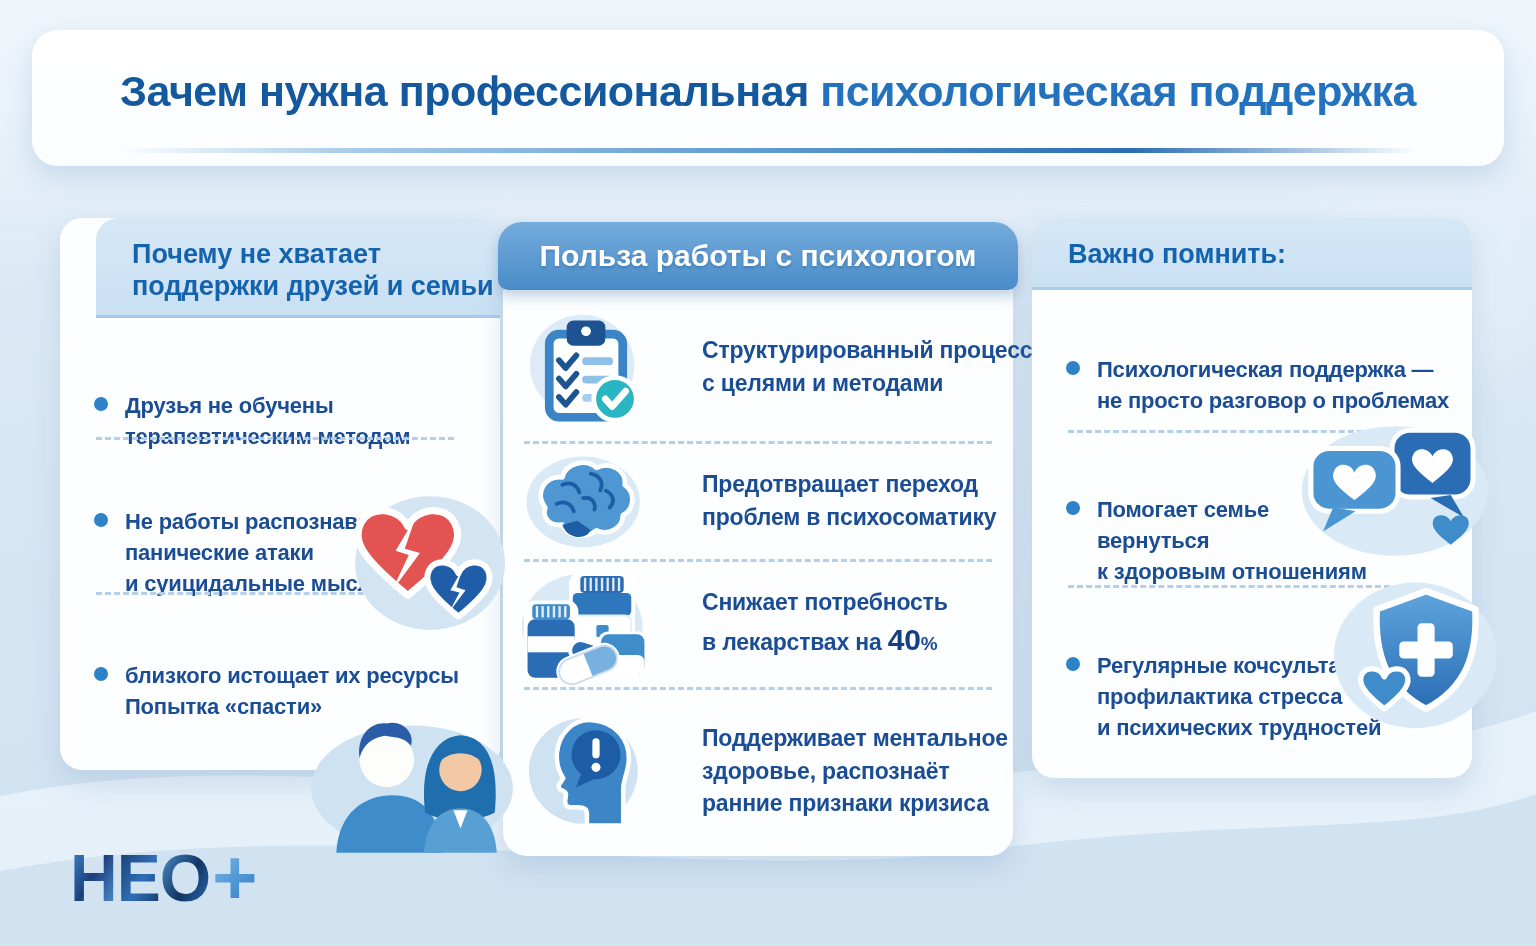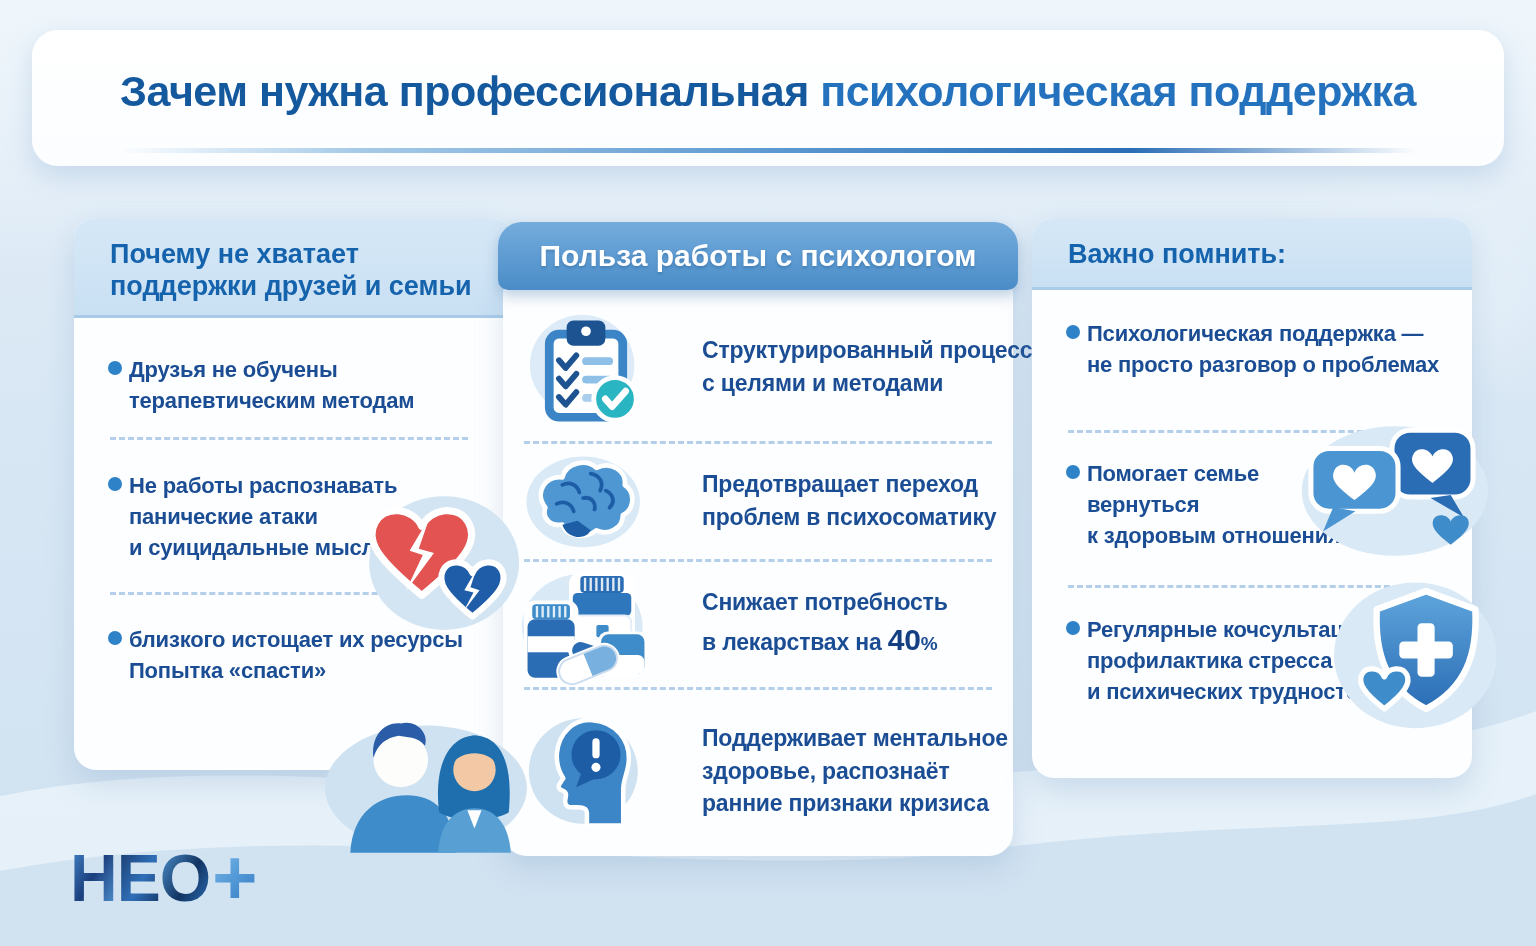--- a/index.html
+++ b/index.html
@@ -20,41 +20,41 @@
     background:linear-gradient(180deg,#ffffff 0%,#fbfdff 100%); border-radius:26px;
     box-shadow:0 10px 26px rgba(130,165,205,.30); display:flex; align-items:center; justify-content:center; }
   .title { font-size:43px; font-weight:700; letter-spacing:-.5px; white-space:nowrap; margin-top:-14px; }
   .title .t1 { color:#14589e;text-align:right; }
   .title .t2 { color:#2472bd; }
   .title-underline { position:absolute; left:6%; bottom:13px; width:88%; height:5px; border-radius:3px;
     background:linear-gradient(90deg,rgba(150,190,225,0) 0%,#a7cbe8 18%,#5e9ad1 50%,#2a6db5 78%,rgba(42,109,181,0) 100%); }
   
   .card { position:absolute; top:218px; background:#fdfeff; border-radius:22px;
     box-shadow:0 12px 28px rgba(125,160,198,.28); overflow:visible; }
-  .card-left  { left:74px;  width:440px; height:552px; }
+  .card-left  { left:60px;  width:440px; height:552px;padding-left:36px; }
   .card-right { left:1032px; width:440px; height:560px; }
   .card-head-light { background:linear-gradient(180deg,#d6e8f7 0%,#c9e0f3 100%);
     border-bottom:3px solid #a9cbe8; border-radius:22px 22px 0 0; padding:20px 20px 0 36px; }
   .card-left  .card-head-light { height:100px; }
   .card-right .card-head-light { height:72px; }
   .card-head-light .h2line { display:block; font-size:27px; font-weight:700; color:#1463ac; line-height:1.2; white-space:nowrap; }
   
   .card-mid { position:absolute; left:498px; top:222px; width:520px; height:634px; }
   .mid-body { position:absolute; top:60px; left:5px; right:5px; bottom:0; background:#fdfeff;
     border-radius:10px 10px 24px 24px; box-shadow:0 12px 28px rgba(125,160,198,.28); }
   .mid-header { position:absolute; top:0; left:0; right:0; height:68px; z-index:2;
     background:linear-gradient(180deg,#74acdc 0%,#4a8cc8 100%);
     border-radius:24px 24px 10px 10px; box-shadow:0 6px 14px rgba(70,120,170,.35);
     display:flex; align-items:center; justify-content:center;
     color:#fff; font-size:30px; font-weight:700; text-shadow:0 2px 3px rgba(20,70,120,.3); white-space:nowrap; }
   .mid-row { position:absolute; left:0; right:0; display:flex; align-items:center; gap:14px; padding:0 18px 0 22px; }
   .mid-icon { flex:none; width:132px; display:flex; align-items:center; justify-content:center; }
   .mid-text { flex:1; }
   
-  .bullet { position:absolute; left:34px; right:8px; display:flex; gap:7px; }
+  .bullet { position:absolute; left:34px; right:8px; display:flex; gap:17px;margin-top:36px; }
   .dot { flex:none; width:14px; height:14px; border-radius:50%; background:#2e82c8; margin-top:7px; }
   .line { display:block; white-space:nowrap; font-size:22px; font-weight:600; color:#1b4d94; line-height:1.42; letter-spacing:-.2px; }
   .mid-text .line { font-size:23px;margin-left:36px; }
   .stat { font-size:30px; font-weight:800; color:#153f83; }
   .unit { font-size:19px; font-weight:700; }
   .dash { position:absolute; left:36px; right:46px; border-top:3px dashed #b4cfe9; }
   .mid-dash { position:absolute; left:26px; right:26px; border-top:3px dashed #b4cfe9; }
   
   .broken-hearts { position:absolute; right:-12px; top:268px; width:178px; height:152px; z-index:3; }
   .couple { position:absolute; right:-18px; top:472px; width:212px; height:164px; z-index:3; }

